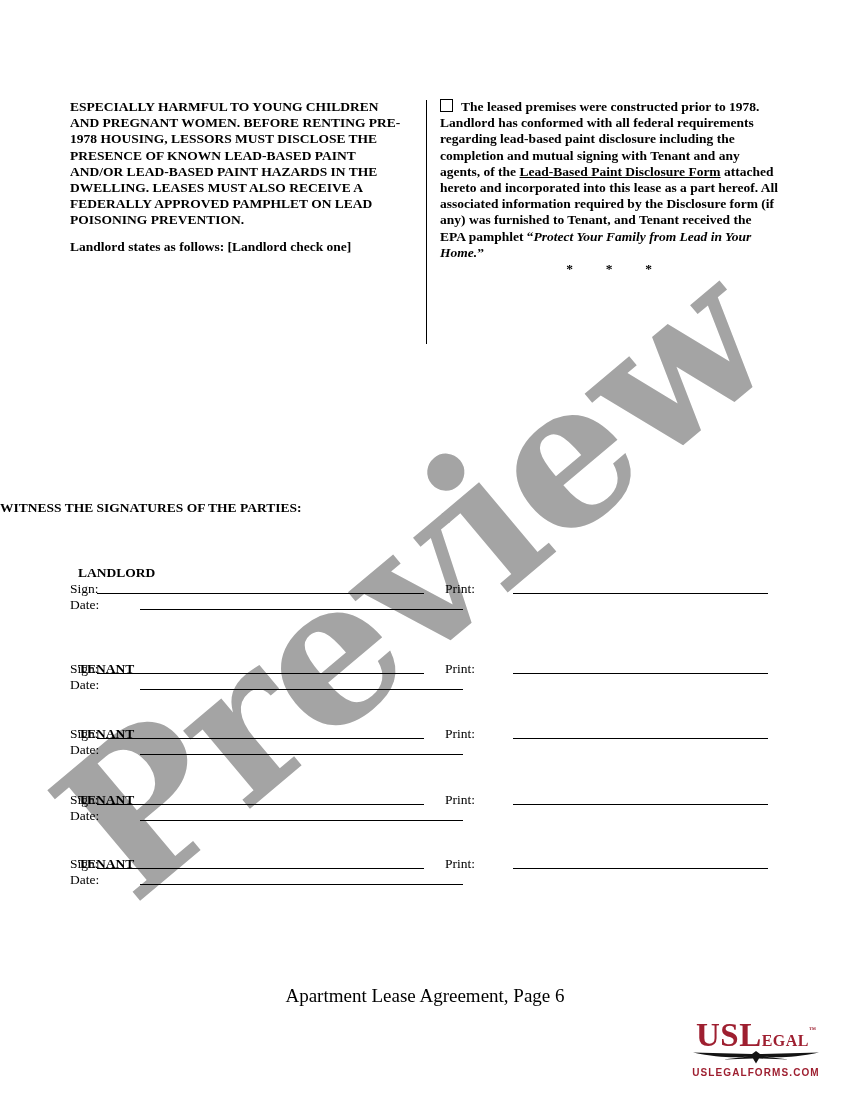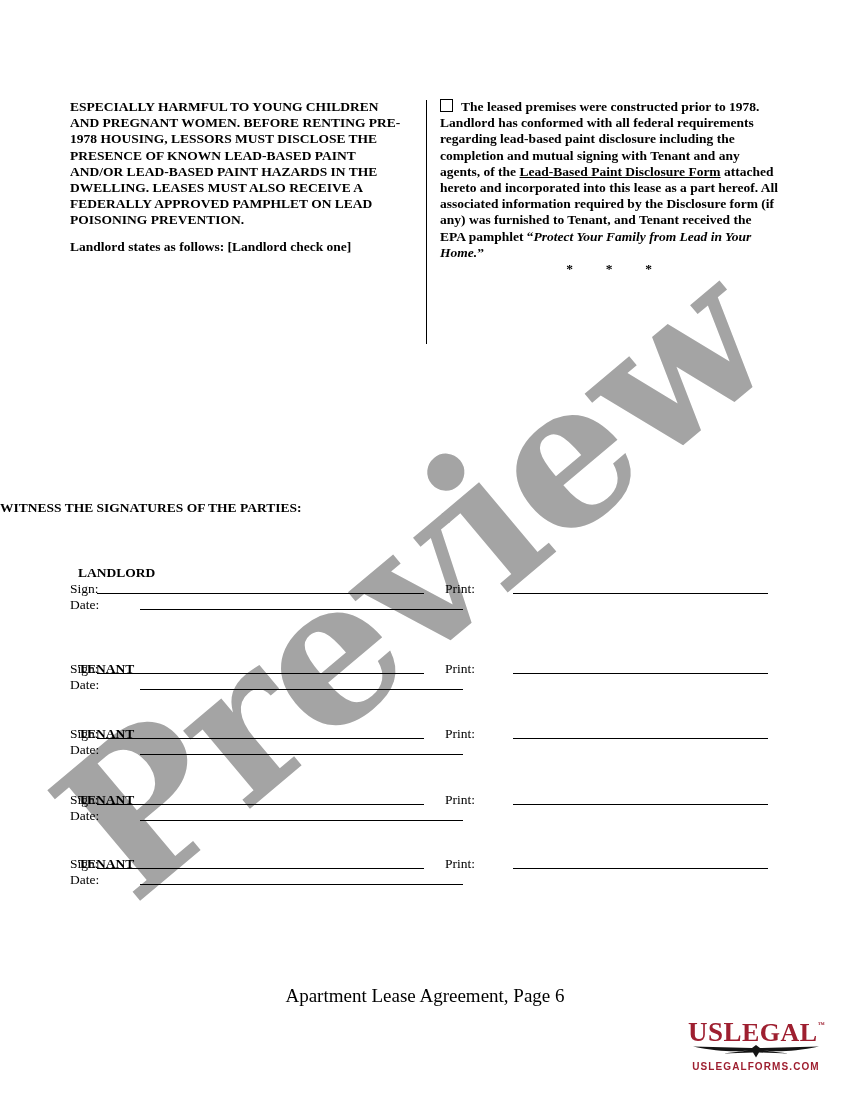--- a/index.html
+++ b/index.html
@@ -62,22 +62,22 @@
   .tenant .sb-date-line{top:44px;}
   .landlord .sb-sign-label,.landlord .sb-print-label{top:32px;}
   .landlord .sb-sign-line,.landlord .sb-print-line{top:44px;}
   .landlord .sb-date-label{top:48px;}
   .landlord .sb-date-line{top:60px;}
   
   .footer{position:absolute;left:0;top:985px;width:850px;text-align:center;font-size:19px;}
   
   .logo{position:absolute;left:688px;top:1019px;width:136px;text-align:center;line-height:1;}
   .logo-word{color:#9e1f30;font-family:"Liberation Serif", serif;font-weight:bold;letter-spacing:0.5px;white-space:nowrap;}
-  .logo-big{font-size:27px;}
-  .logo-small{font-size:26px;}
+  .logo-big{font-size:33px;}
+  .logo-small{font-size:16px;}
   .logo-tm{font-size:7px;vertical-align:14px;letter-spacing:0;}
   .logo-eagle{margin-top:-1px;}
   .logo-site{color:#9e1f30;font-family:"Liberation Sans", sans-serif;font-weight:bold;font-size:10px;letter-spacing:1.1px;margin-top:1px;}
 </style>
 </head>
 <body>
 
 <div class="page">
 
   <div class="watermark">Preview</div>

